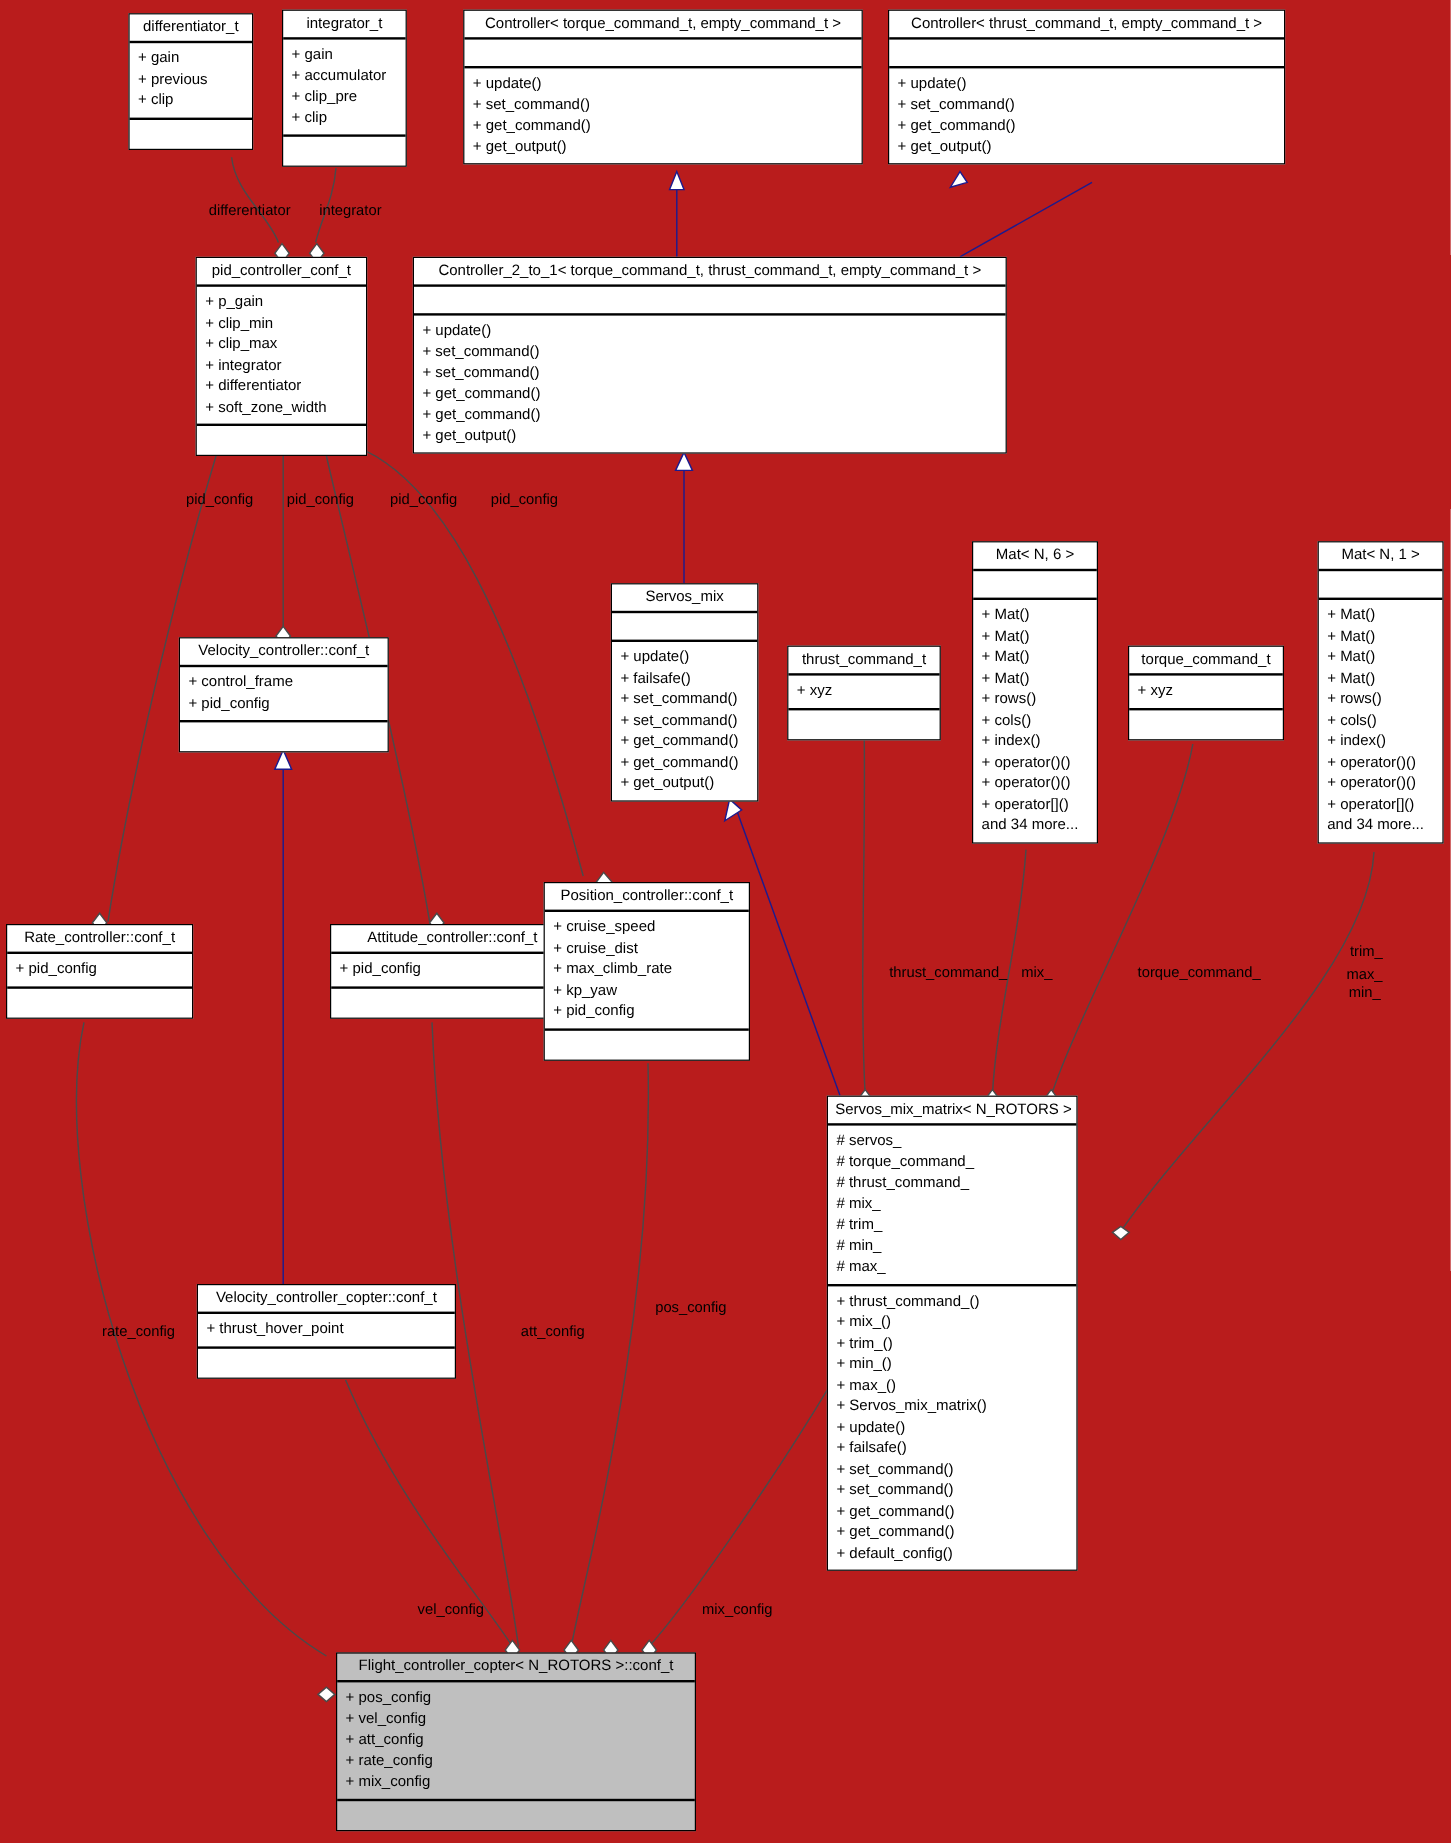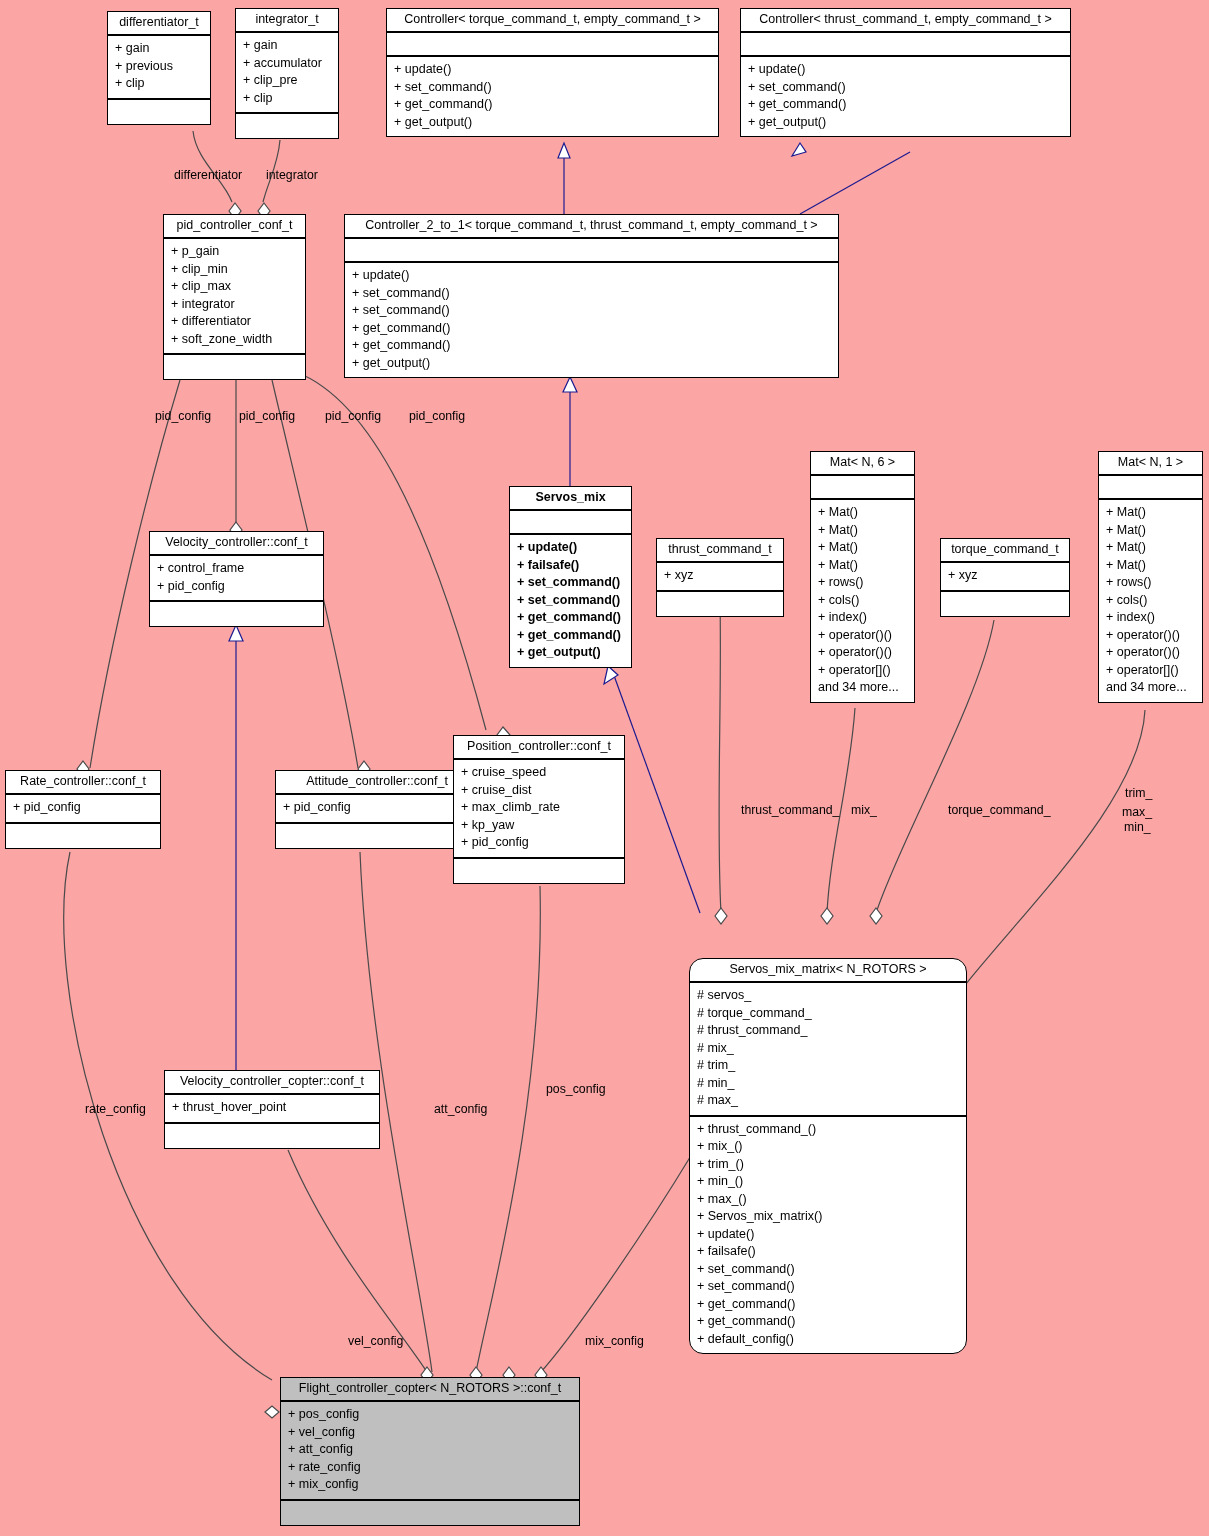--- a/index.html
+++ b/index.html
@@ -1,17 +1,17 @@
 <!DOCTYPE html>
 <html><head>
 <meta charset="utf-8">
 <style>
   html,body{margin:0;padding:0;background:#ffffff;}
   body{font-family:"Liberation Sans","DejaVu Sans",sans-serif;}
-  #canvas{position:relative;width:1209px;height:1536px;overflow:hidden;background:#fca5a5;}
+  #canvas{position:relative;width:1209px;height:1536px;overflow:hidden;background:#b91c1c;}
   svg.edges{position:absolute;left:0;top:0;width:1209px;height:1536px;pointer-events:none;}
   .node{position:absolute;box-sizing:border-box;border:1px solid #000;background:#fff;}
   .node.filled{background:#bfbfbf;}
   .n-title{box-sizing:border-box;text-align:center;font-size:12.5px;line-height:1.05;
            padding:4px 6px 5px 6px;border-bottom:2px solid #000;white-space:nowrap;color:#000;}
   .n-sec{box-sizing:border-box;padding:4px 6px 5px 7px;font-size:12.5px;line-height:17.5px;color:#000;}
   .n-sec.b{border-bottom:2px solid #000;}
   .n-sec.empty{height:24px;padding-top:0;padding-bottom:0;}
   .row{white-space:nowrap;}
   .elabel{position:absolute;font-size:12.3px;color:#000;white-space:nowrap;line-height:15px;}
@@ -161,21 +161,21 @@
     <div class="n-sec">
       <div class="row">+ update()</div>
       <div class="row">+ set_command()</div>
       <div class="row">+ set_command()</div>
       <div class="row">+ get_command()</div>
       <div class="row">+ get_command()</div>
       <div class="row">+ get_output()</div>
     </div>
   </div>
 
-  <div class="node" style="left:509px;top:486px;width:123px;font-weight:bold;">
+  <div class="node" style="left:509px;top:486px;width:123px;">
     <div class="n-title">Servos_mix</div>
     <div class="n-sec b empty"></div>
     <div class="n-sec">
       <div class="row">+ update()</div>
       <div class="row">+ failsafe()</div>
       <div class="row">+ set_command()</div>
       <div class="row">+ set_command()</div>
       <div class="row">+ get_command()</div>
       <div class="row">+ get_command()</div>
       <div class="row">+ get_output()</div>
@@ -264,21 +264,21 @@
     <div class="n-sec b">
       <div class="row">+ cruise_speed</div>
       <div class="row">+ cruise_dist</div>
       <div class="row">+ max_climb_rate</div>
       <div class="row">+ kp_yaw</div>
       <div class="row">+ pid_config</div>
     </div>
     <div class="n-sec empty"></div>
   </div>
 
-  <div class="node" style="left:689px;top:958px;width:278px;border-radius:14px;">
+  <div class="node" style="left:689px;top:913px;width:209px;">
     <div class="n-title">Servos_mix_matrix&lt; N_ROTORS &gt;</div>
     <div class="n-sec b">
       <div class="row"># servos_</div>
       <div class="row"># torque_command_</div>
       <div class="row"># thrust_command_</div>
       <div class="row"># mix_</div>
       <div class="row"># trim_</div>
       <div class="row"># min_</div>
       <div class="row"># max_</div>
     </div>

